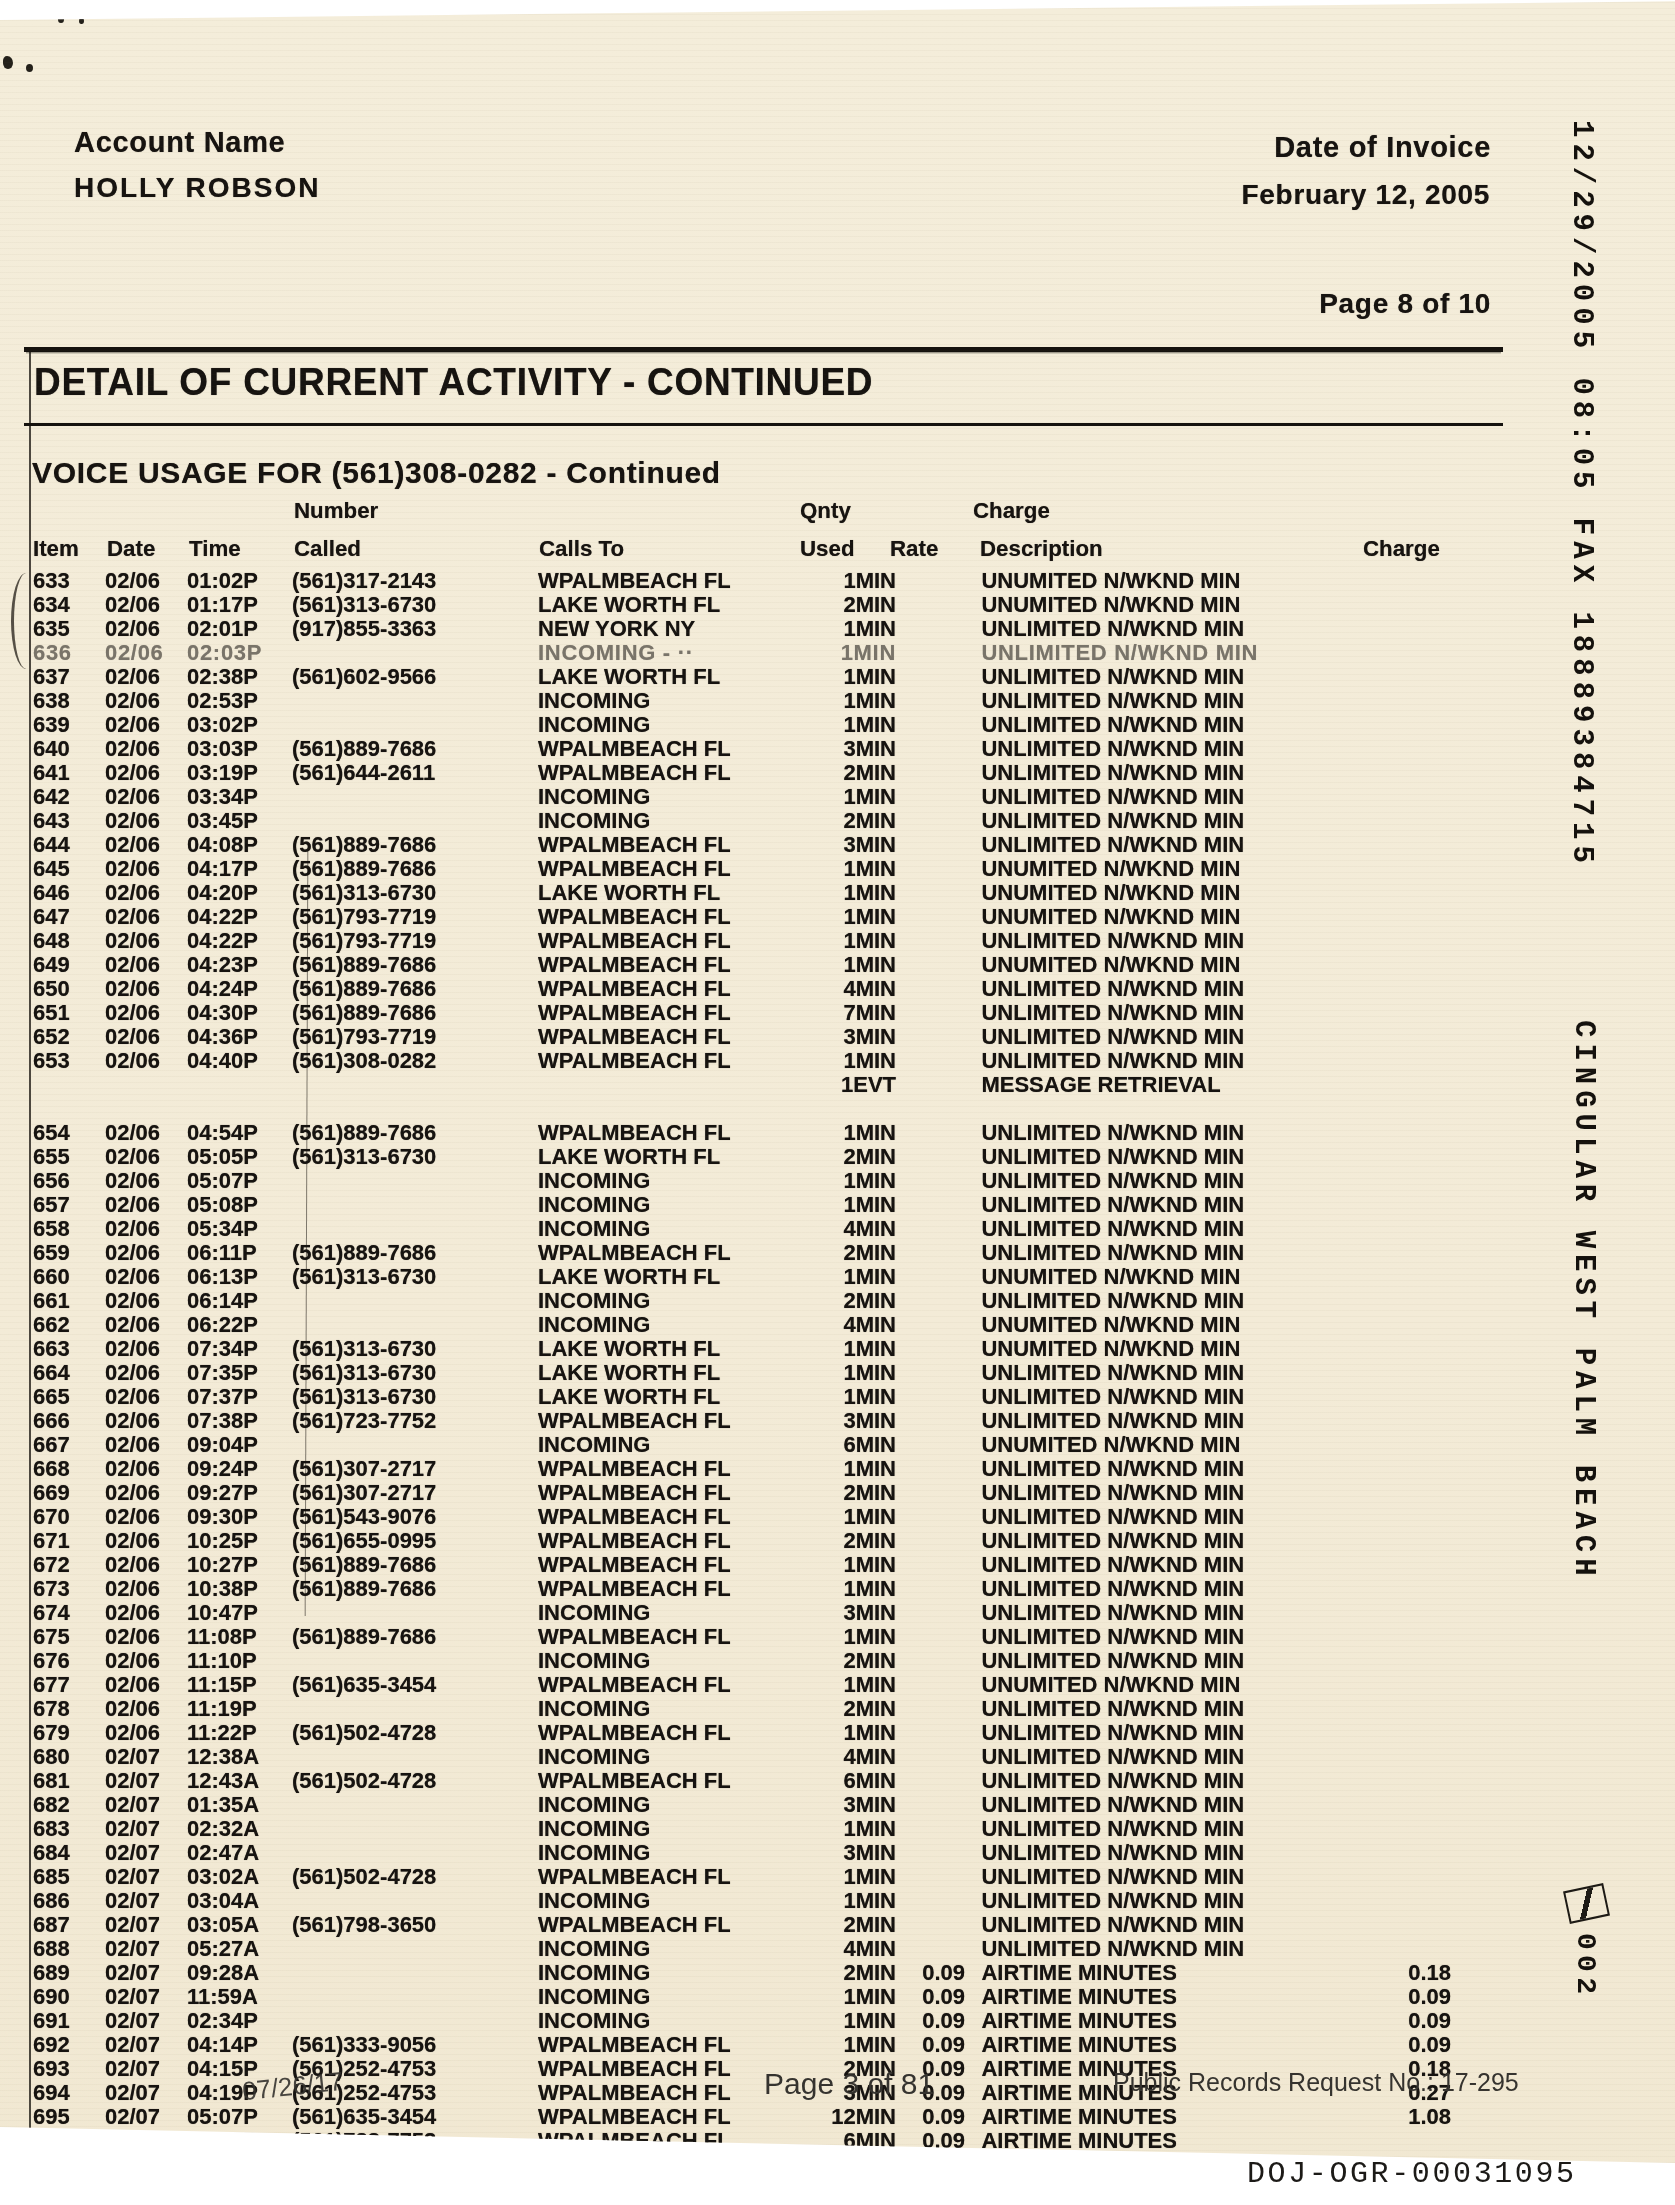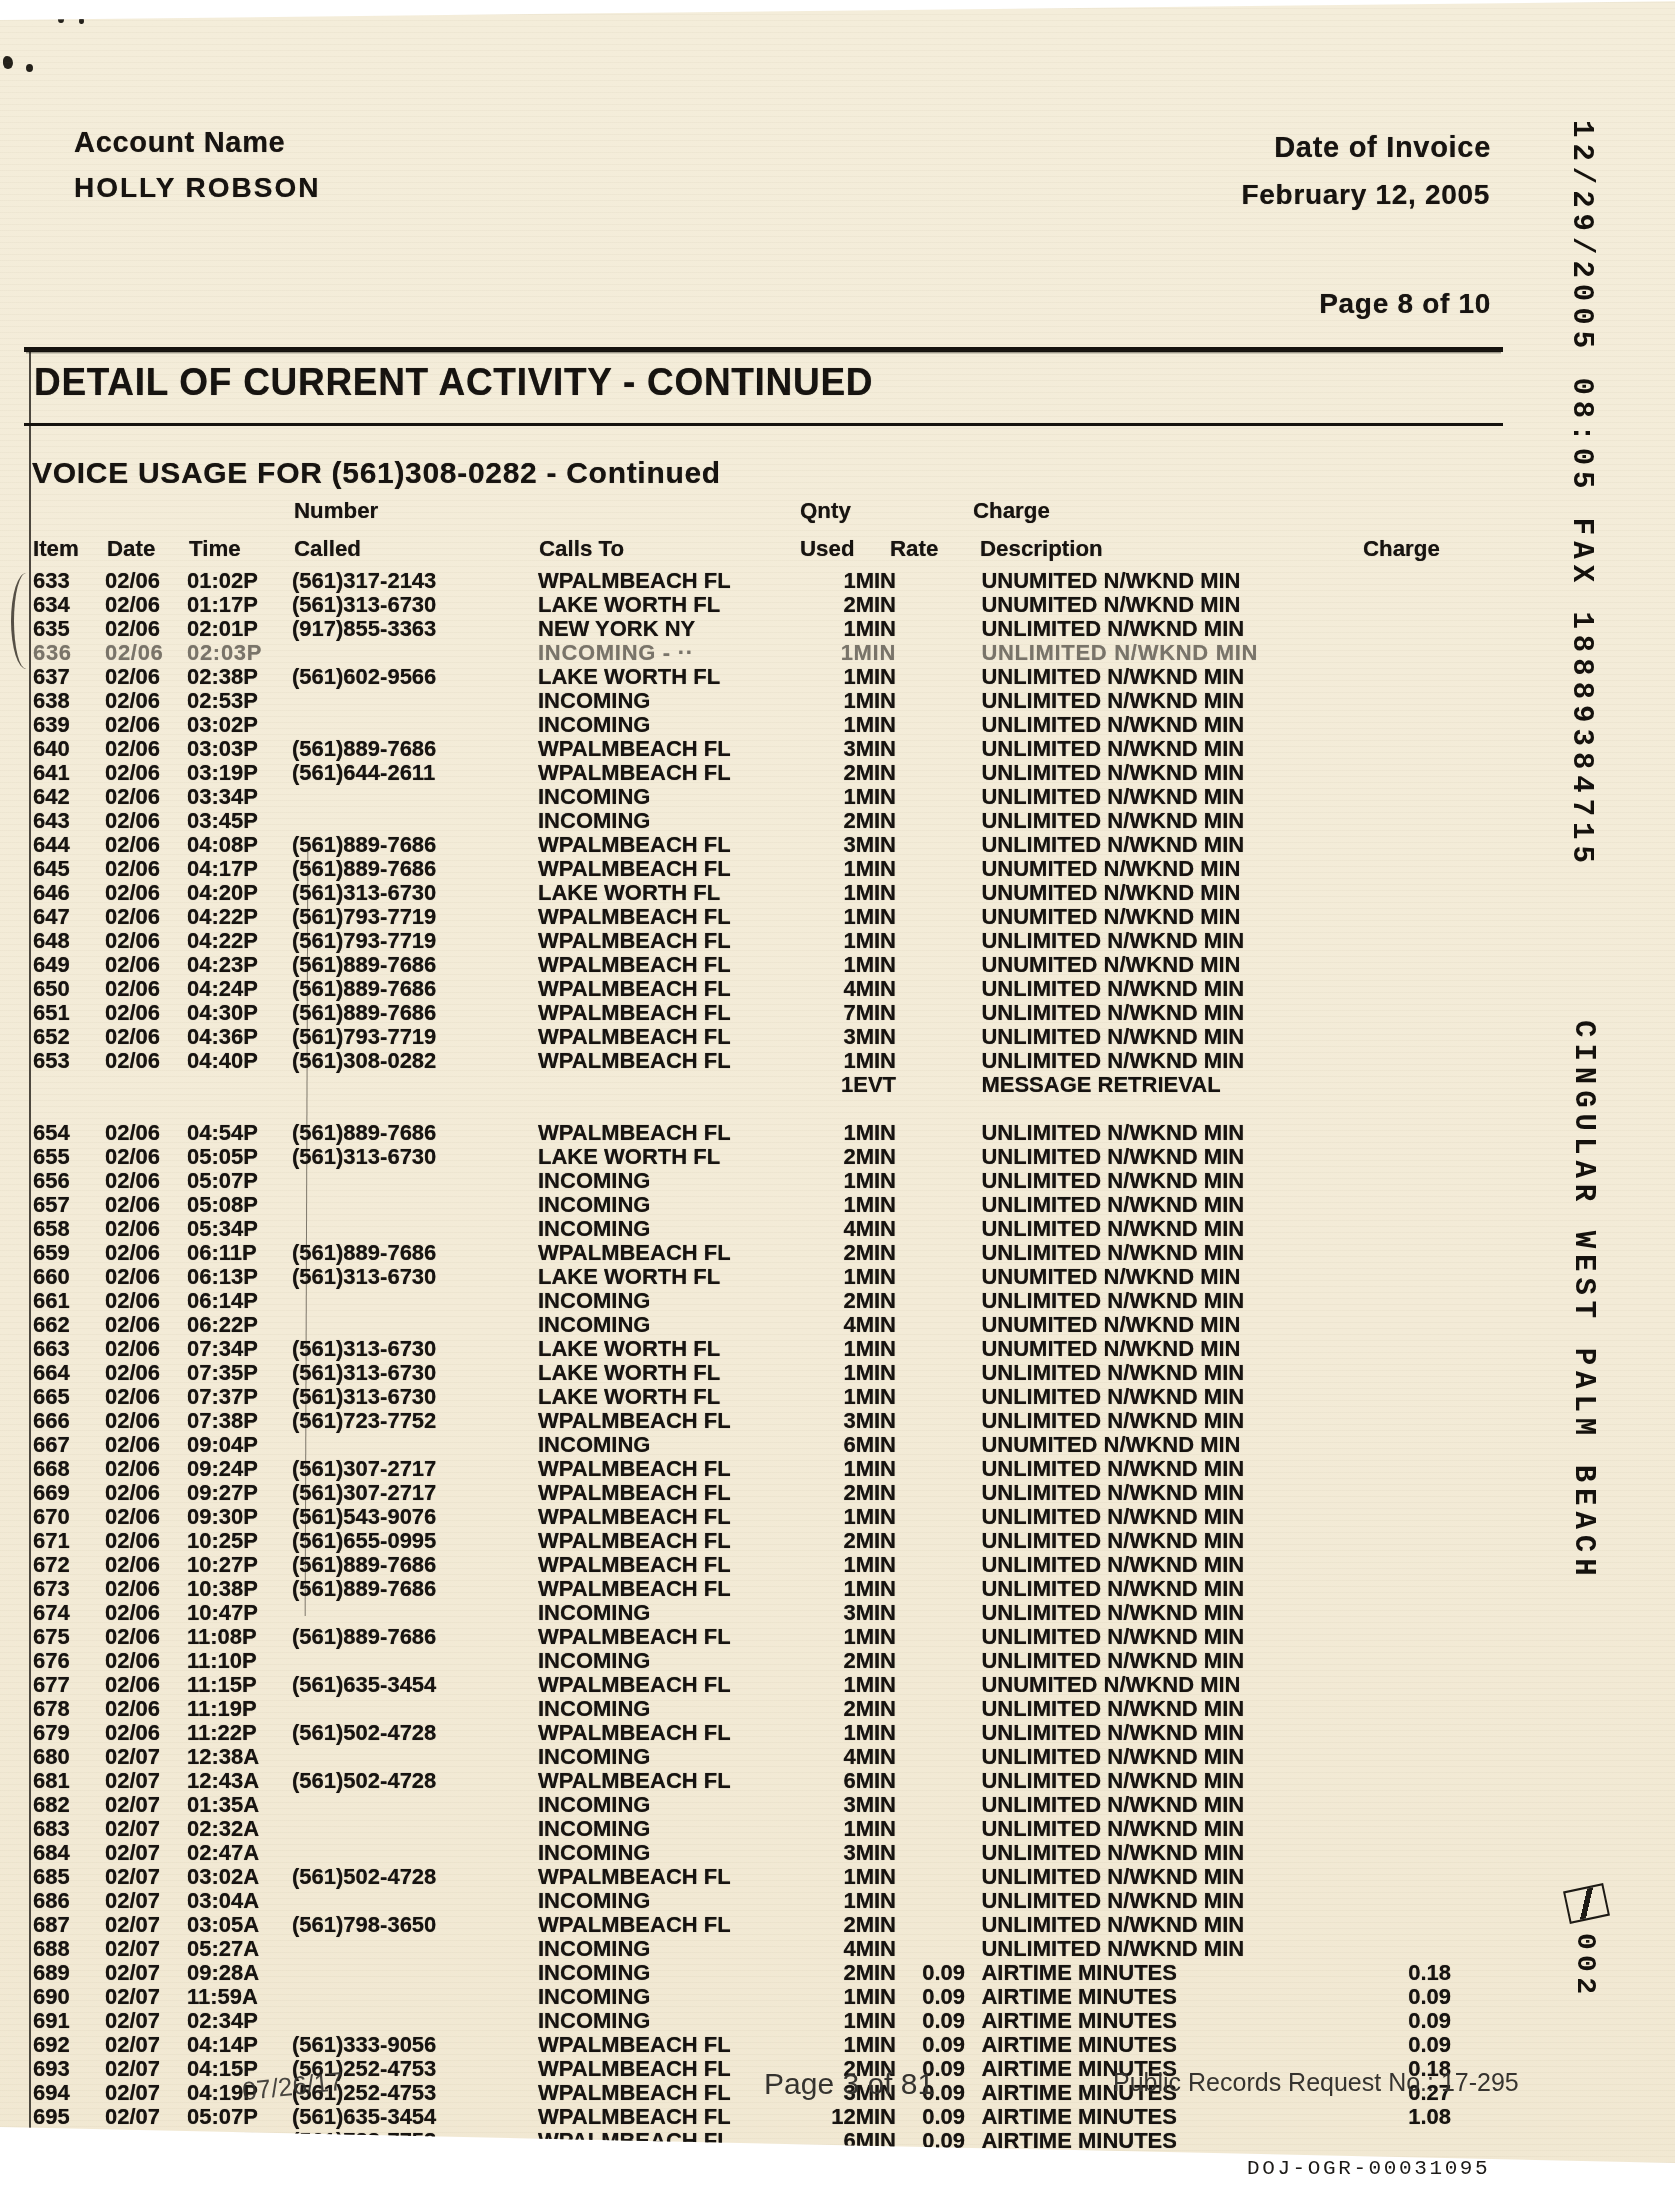--- a/index.html
+++ b/index.html
@@ -65,21 +65,21 @@
   .fax-line1{left:1565px;top:120px;font-size:29px;letter-spacing:6px;}
   .fax-line2{left:1567px;top:1020px;font-size:29px;letter-spacing:6px;}
   .fax-pagecount{left:1570px;top:1933px;font-size:28px;letter-spacing:5.3px;}
   .fax-icon{left:1566px;top:1887px;width:37px;height:29px;border:2.6px solid #1d1a15;transform:rotate(-12deg);
             background:linear-gradient(115deg,transparent 44%,#1d1a15 44%,#1d1a15 56%,transparent 56%);}
   
   .stamp{color:#35332f;font-weight:normal;white-space:nowrap;}
   .stamp-date{left:242px;top:2071px;font-size:26px;transform:rotate(-6deg);opacity:.9;}
   .stamp-page{left:764px;top:2067px;font-size:30px;}
   .stamp-prr{left:1113px;top:2068px;font-size:25px;}
-  .doj{left:1247px;top:2157px;font-family:"Liberation Mono",monospace;font-size:21px;
+  .doj{left:1247px;top:2157px;font-family:"Liberation Mono",monospace;font-size:30px;
        letter-spacing:2.6px;color:#1c1a17;white-space:nowrap;}
 </style>
 </head>
 <body>
 
 <div class="page">
 
   <div class="abs dot" style="left:58px;top:16px;width:6px;height:7.2px;"></div>
   <div class="abs dot" style="left:79px;top:18.4px;width:4.6px;height:6px;"></div>
   <div class="abs dot" style="left:2.6px;top:56px;width:10.5px;height:13px;border-radius:40% 60% 50% 50%;"></div>

